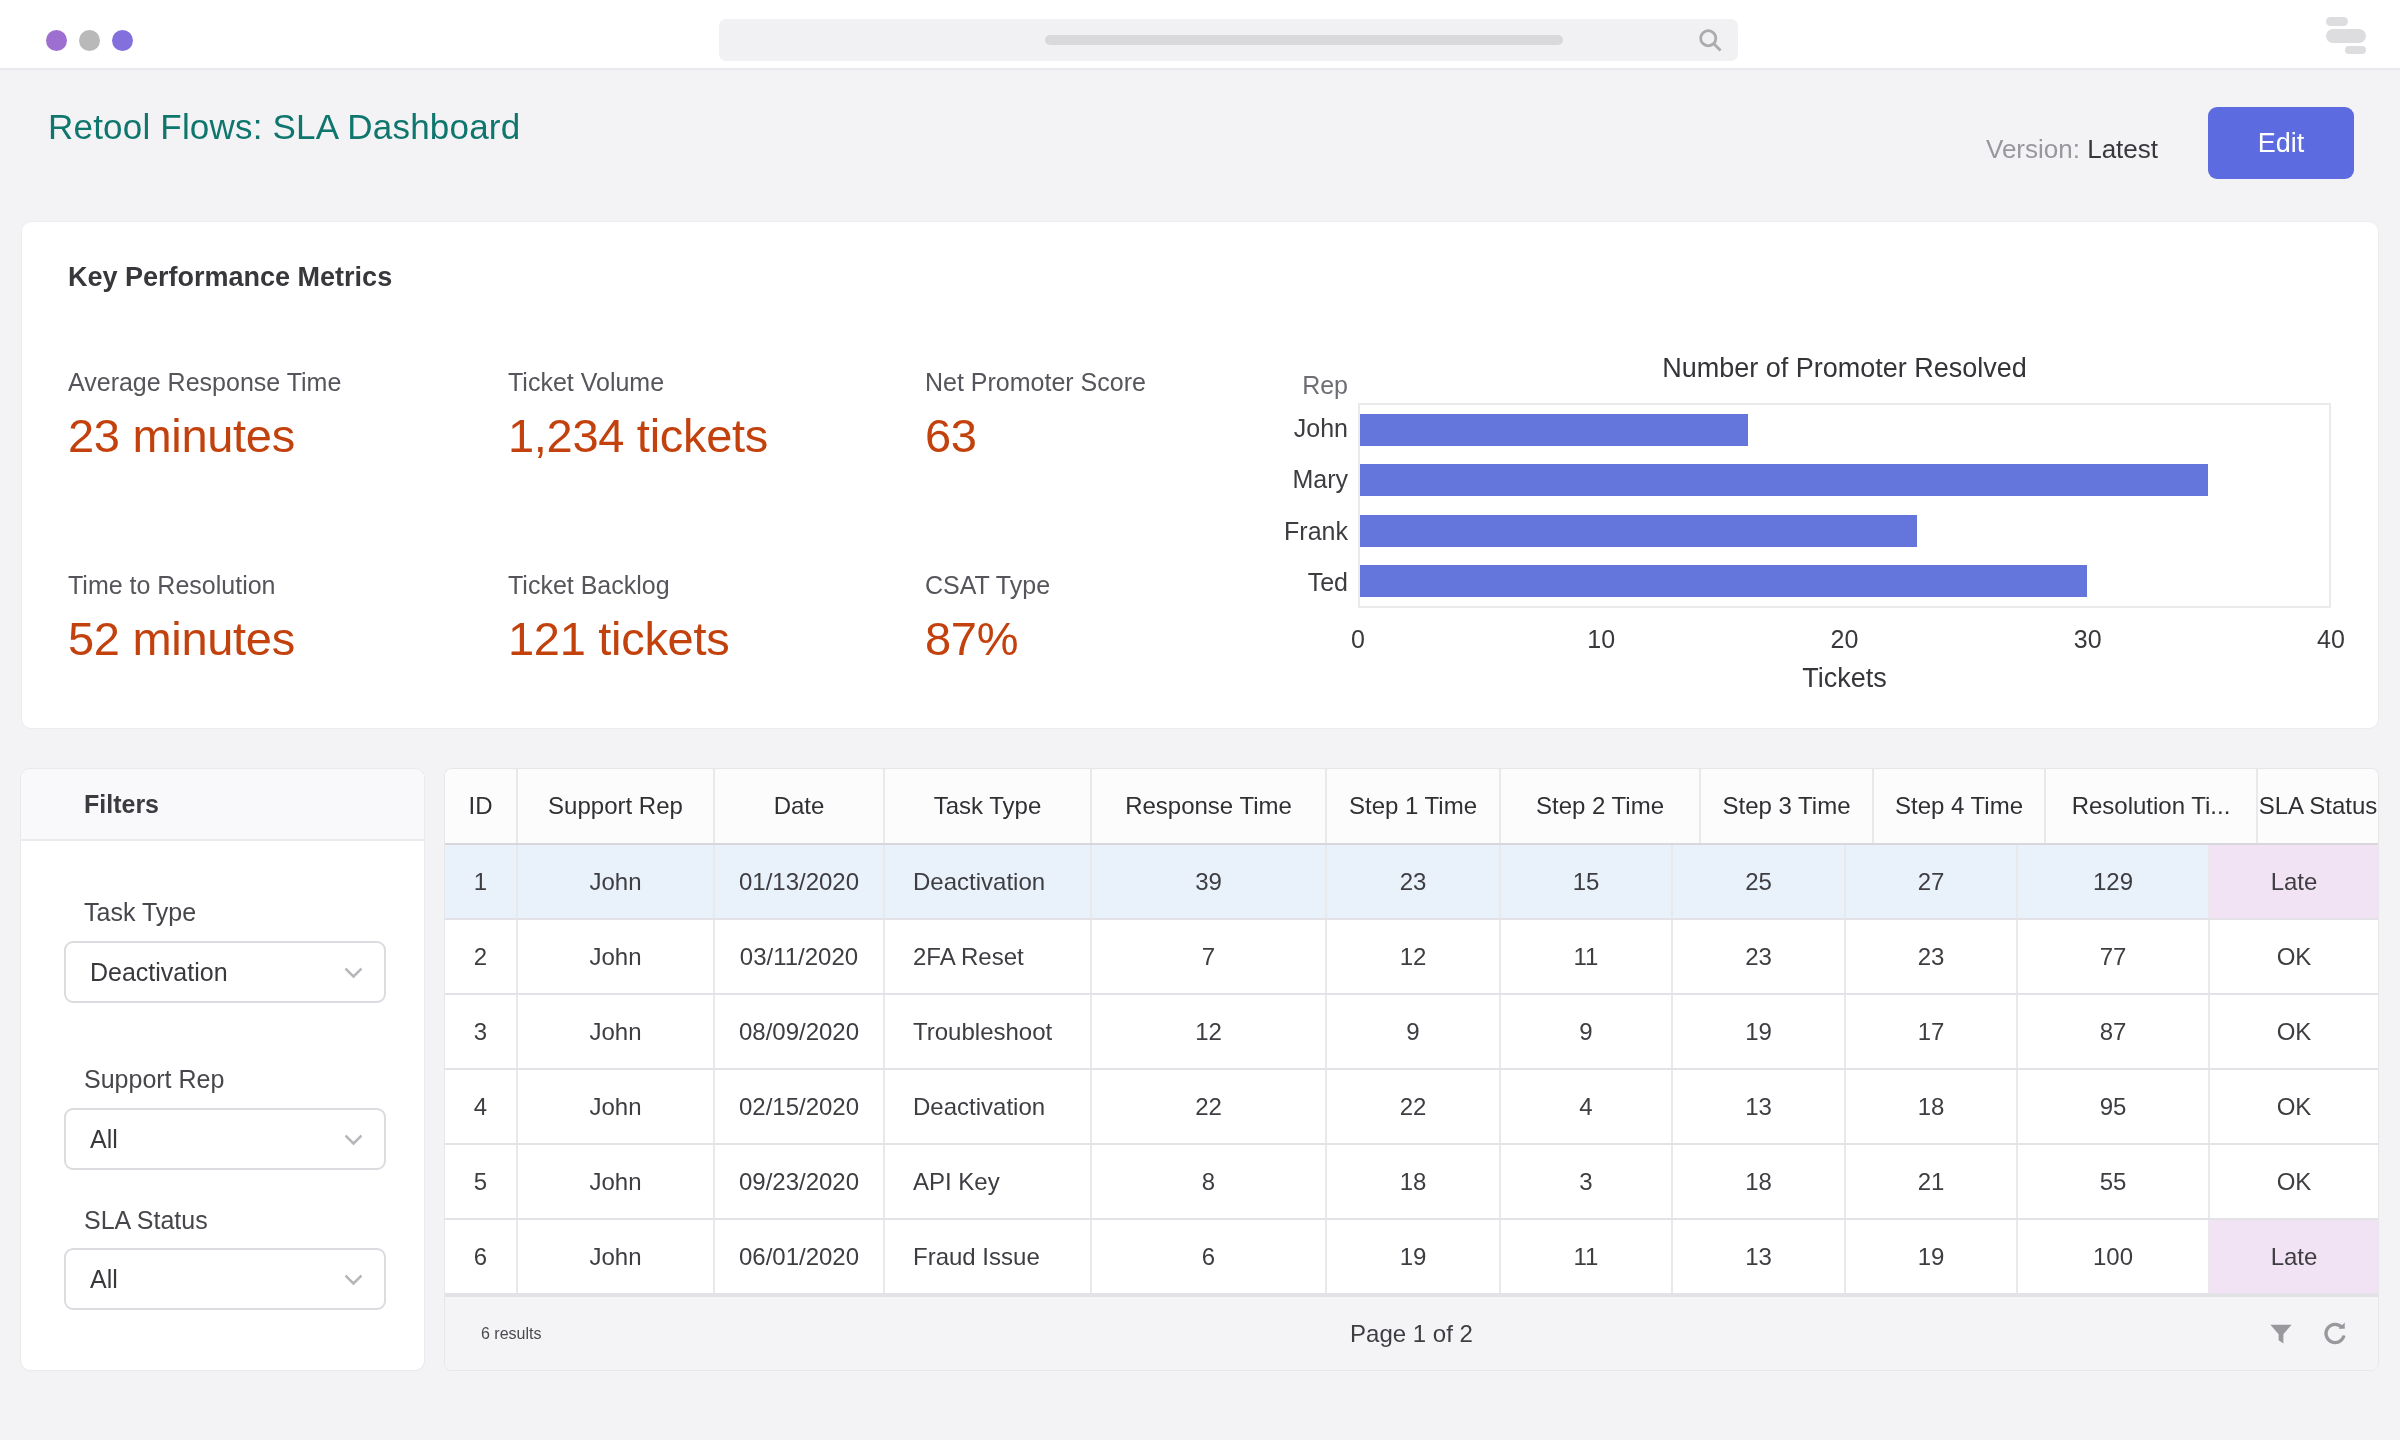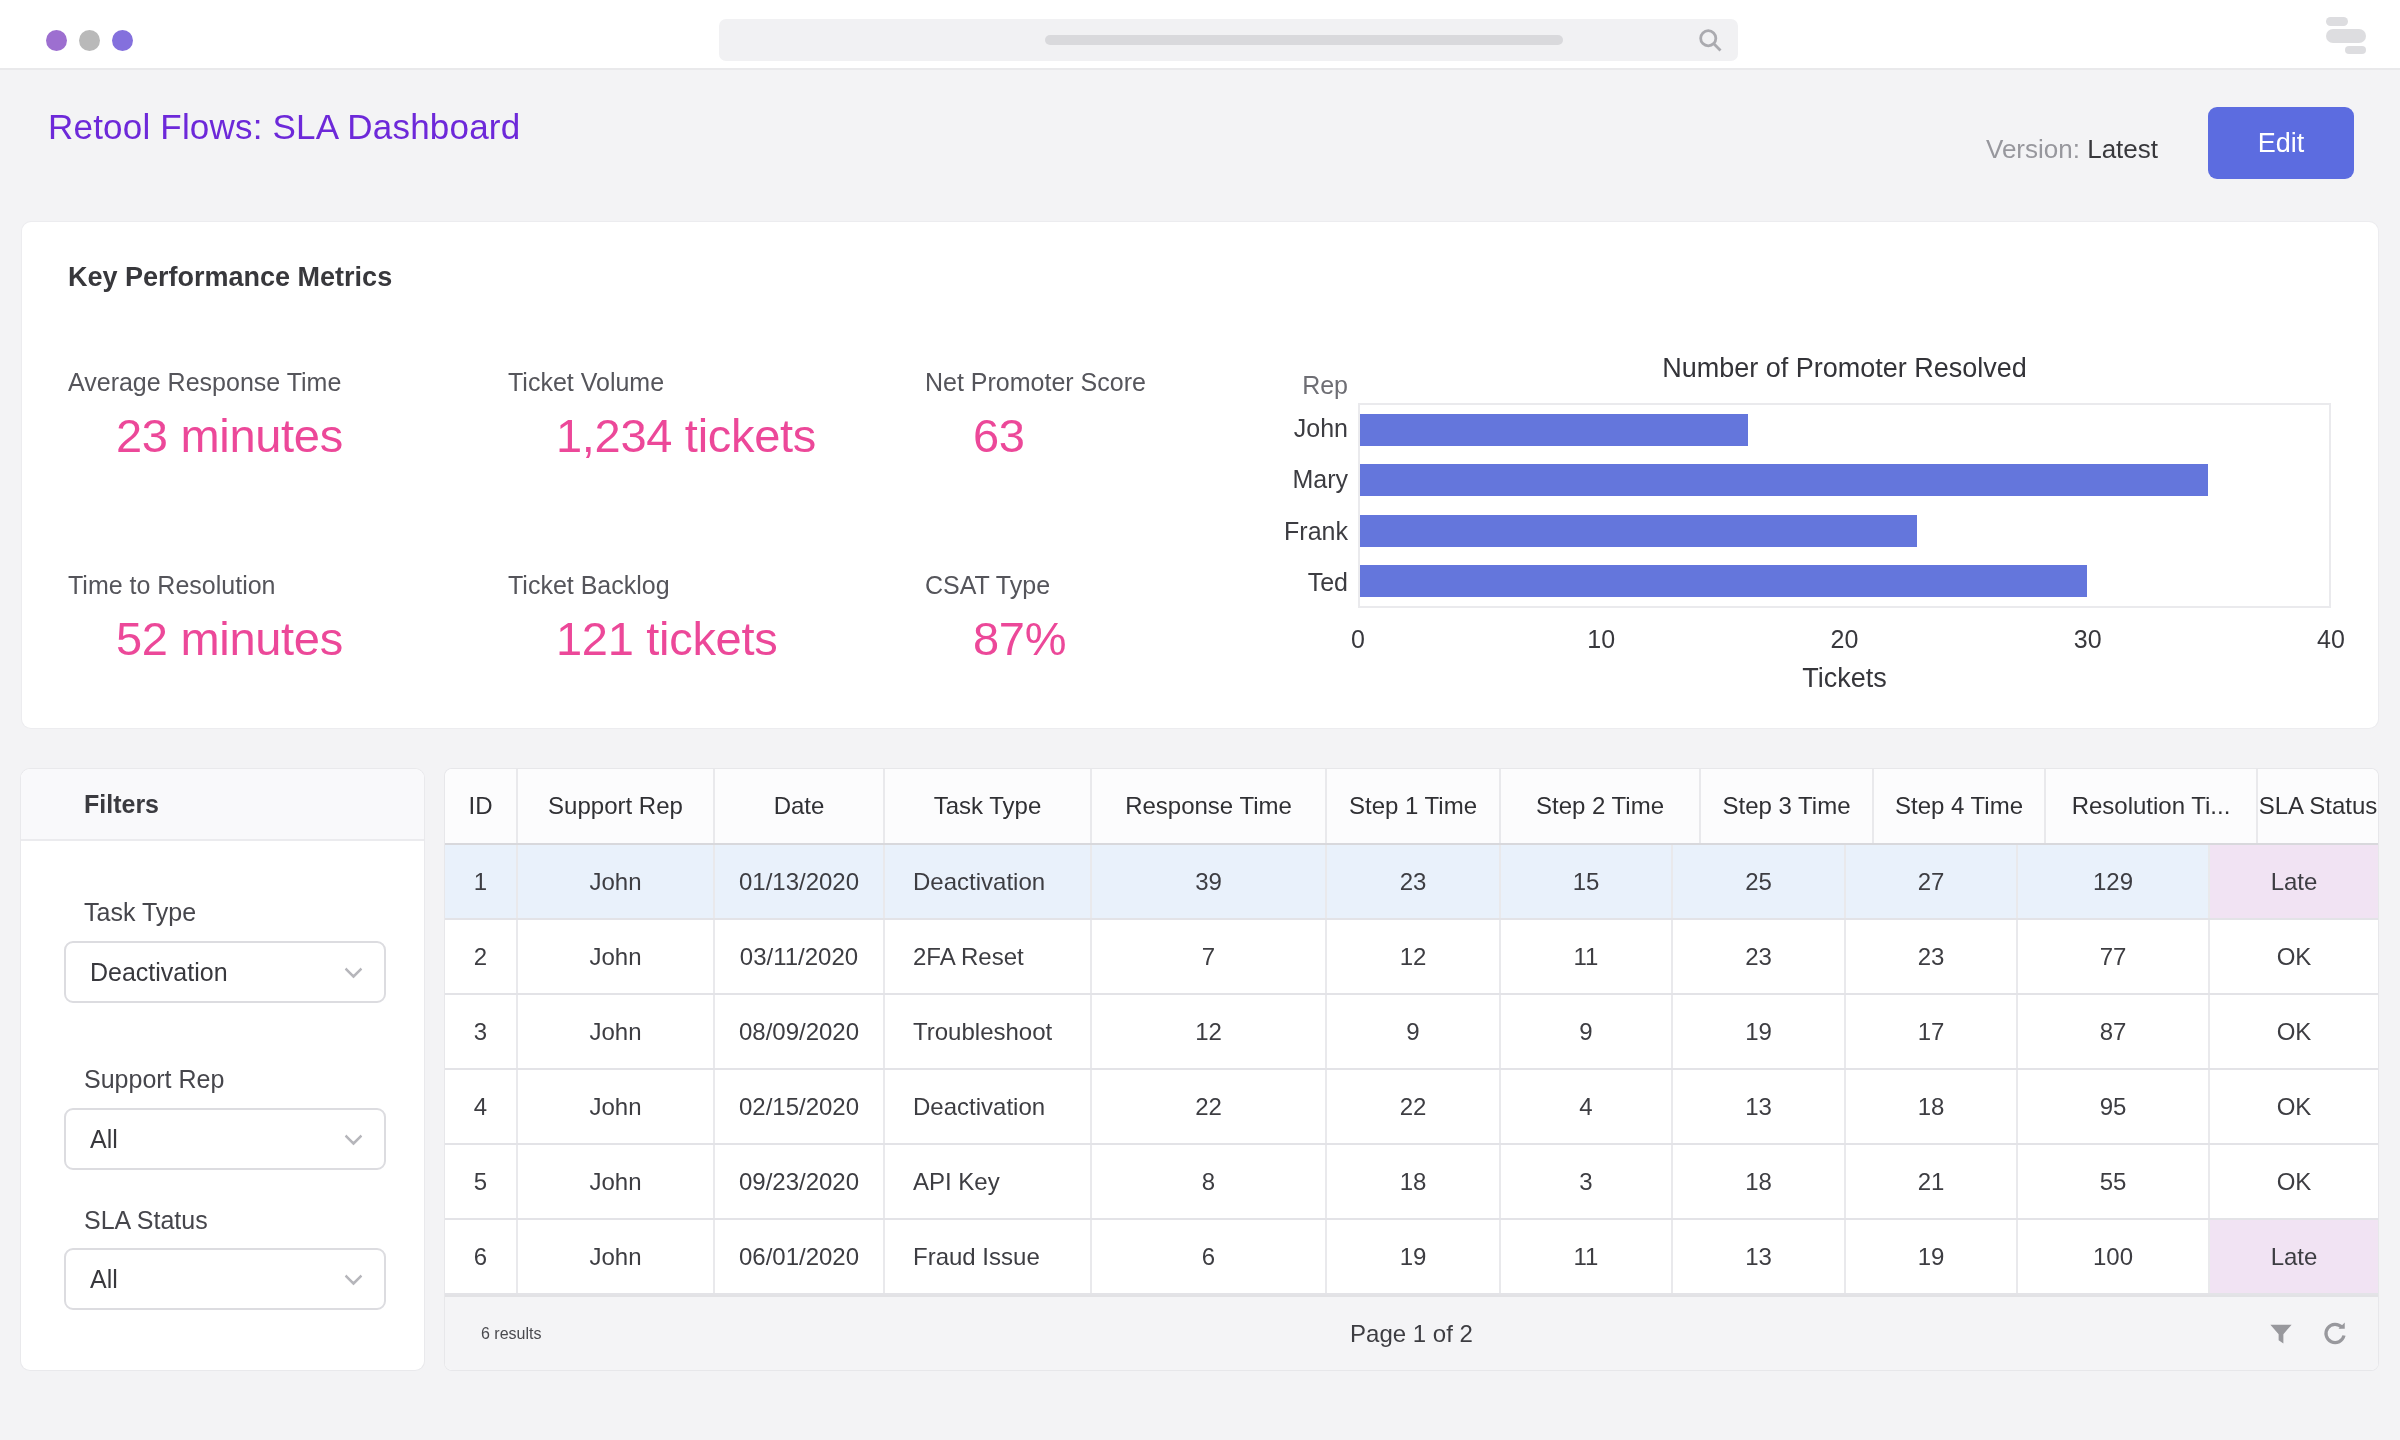--- a/index.html
+++ b/index.html
@@ -17,32 +17,32 @@
   .searchbar { position:absolute; left:719px; top:19px; width:1019px; height:42px; background:#f1f1f3; border-radius:7px; }
   .search-line { position:absolute; left:326px; top:16px; width:518px; height:10px; border-radius:5px; background:#d9d9dc; }
   .search-icon { position:absolute; right:14px; top:7px; width:28px; height:28px; color:#aaaaaf; }
   .menu-icon { position:absolute; right:34px; top:17px; width:40px; height:38px; }
   .menu-icon div { position:absolute; background:#dddde0; }
   .mbar1 { left:0; top:0; width:22px; height:9px; border-radius:5px; }
   .mbar2 { left:0; top:12px; width:40px; height:14px; border-radius:7px; }
   .mbar3 { left:19px; top:29px; width:21px; height:8px; border-radius:4px; }
 
   
-  .page-title { position:absolute; left:48px; top:107px; font-size:35px; font-weight:500; color:#6d28d9; letter-spacing:.2px; }
+  .page-title { position:absolute; left:48px; top:107px; font-size:35px; font-weight:500; color:#0f766e; letter-spacing:.2px; }
   .version { position:absolute; right:242px; top:134px; font-size:26px; color:#97979d;margin-left:20px; }
   .version .v-val { color:#38383c; font-weight:500; }
   .edit-btn { position:absolute; right:46px; top:107px; width:146px; height:72px; background:#5C6CE0; color:#fff;
     font-family:"Liberation Sans",sans-serif; font-size:27px; font-weight:500; border:none; border-radius:9px; cursor:pointer; }
 
   
   .kpm-card { position:absolute; left:22px; top:222px; width:2356px; height:506px; background:#fff; border-radius:9px; box-shadow:0 0 0 1px #ececef; }
   .kpm-title { position:absolute; left:46px; top:40px; font-size:27px; font-weight:600; color:#38383c; }
   .metric { position:absolute; }
   .metric-label { font-size:25px; color:#55555b; }
-  .metric-value { margin-top:11px; font-size:47px; color:#ec4899; letter-spacing:-.3px;margin-left:48px; }
+  .metric-value { margin-top:11px; font-size:47px; color:#c2410c; letter-spacing:-.3px; }
 
   
   .chart-title { position:absolute; left:1336px; top:131px; width:973px; text-align:center; font-size:27px; font-weight:500; color:#333338; }
   .rep-label   { position:absolute; left:1130px; top:149px; width:196px; text-align:right; font-size:25px; color:#6e6e74; }
   .cat-labels  { position:absolute; left:1100px; top:181px; width:226px; height:205px; display:flex; flex-direction:column; }
   .cat-labels div { flex:1; display:flex; align-items:center; justify-content:flex-end; font-size:25px; color:#3c3c41; }
   .plot { position:absolute; left:1336px; top:181px; width:973px; height:205px; background:#fff; border:2px solid #eaeaed; display:flex; flex-direction:column; }
   .band { flex:1; display:flex; align-items:center; }
   .bar  { height:64%; }
   .ticks { position:absolute; left:1336px; top:403px; width:973px; height:32px; }

